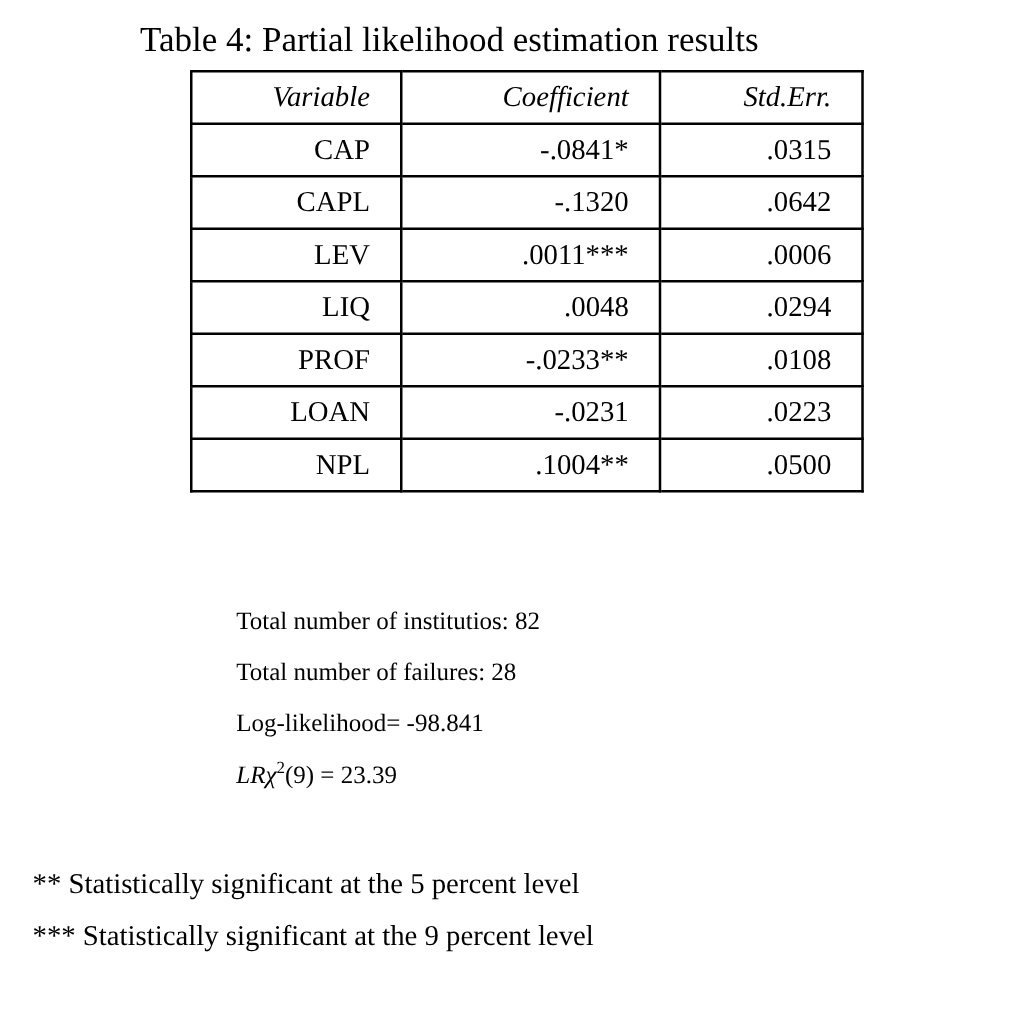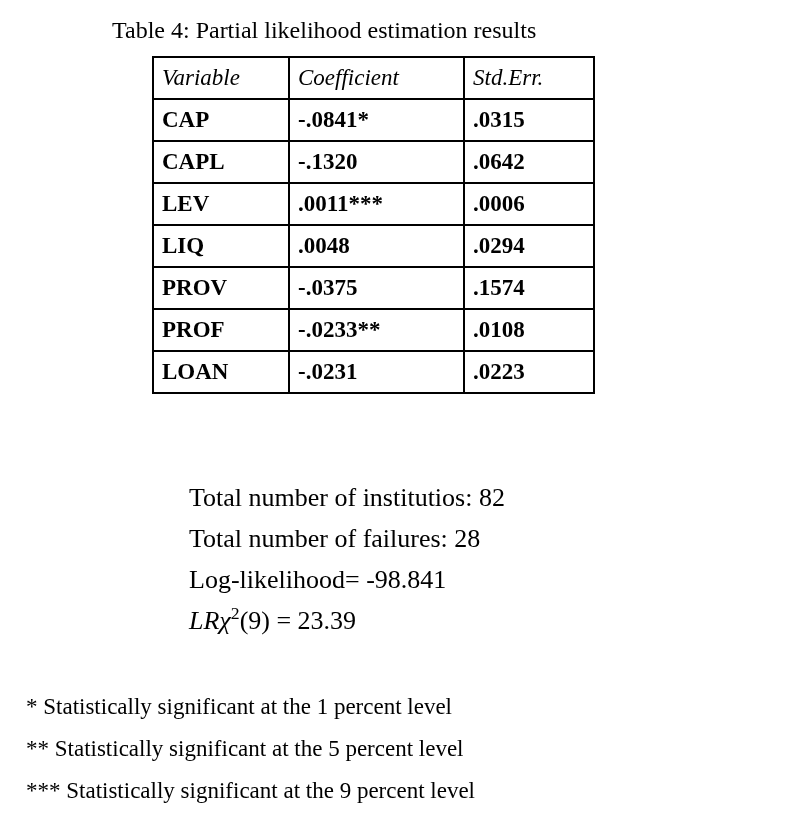--- a/index.html
+++ b/index.html
@@ -12,54 +12,54 @@
     width: 811px;
     height: 819px;
     position: relative;
     font-family: "Liberation Serif", "DejaVu Serif", serif;
     overflow: hidden;
   }
   .title {
     position: absolute;
     left: 112px;
     top: 17px;
-    font-size: 24px;
+    font-size: 28px;
     white-space: nowrap;
   }
   table.results {
     position: absolute;
     left: 152px;
     top: 56px;
     border-collapse: collapse;
     font-size: 23px;
   }
   table.results td, table.results th {
     border: 2px solid #000000;
-    text-align: left;
+    text-align: right;
     vertical-align: middle;
-    padding: 0 8px;
+    padding: 0 24px;
   }
   table.results th {
     font-style: italic;
     font-weight: normal;
     height: 40px;
   }
   table.results td {
     height: 40px;
-    font-weight: bold;
+    font-weight: normal;
     margin-top: 40px;
   }
   .col-var  { width: 118px; }
   .col-coef { width: 157px; }
   .col-se   { width: 112px; }
   .summary {
     position: absolute;
     left: 189px;
     top: 477px;
-    font-size: 26px;
+    font-size: 20px;
   }
   .summary-line {
     height: 41px;
     line-height: 41px;
     white-space: nowrap;
   }
   .footnotes {
     position: absolute;
     left: 26px;
     top: 686px;
@@ -104,41 +104,40 @@
       <td>LEV</td>
       <td>.0011***</td>
       <td>.0006</td>
     </tr>
     <tr>
       <td>LIQ</td>
       <td>.0048</td>
       <td>.0294</td>
     </tr>
     <tr>
-      <td>PROV</td>
-      <td>-.0375</td>
-      <td>.1574</td>
-    </tr>
-    <tr>
       <td>PROF</td>
       <td>-.0233**</td>
       <td>.0108</td>
     </tr>
     <tr>
       <td>LOAN</td>
       <td>-.0231</td>
       <td>.0223</td>
+    </tr>
+    <tr>
+      <td>NPL</td>
+      <td>.1004**</td>
+      <td>.0500</td>
     </tr>
   </tbody>
 </table>
 
 <div class="summary">
   <div class="summary-line">Total number of institutios: 82</div>
   <div class="summary-line">Total number of failures: 28</div>
   <div class="summary-line">Log-likelihood= -98.841</div>
   <div class="summary-line"><span class="ital">LRχ</span><sup>2</sup><span>(9) = 23.39</span></div>
 </div>
 
 <div class="footnotes">
-  <div class="footnote-line">* Statistically significant at the 1 percent level</div>
   <div class="footnote-line">** Statistically significant at the 5 percent level</div>
   <div class="footnote-line">*** Statistically significant at the 9 percent level</div>
 </div>
 
 </body></html>

